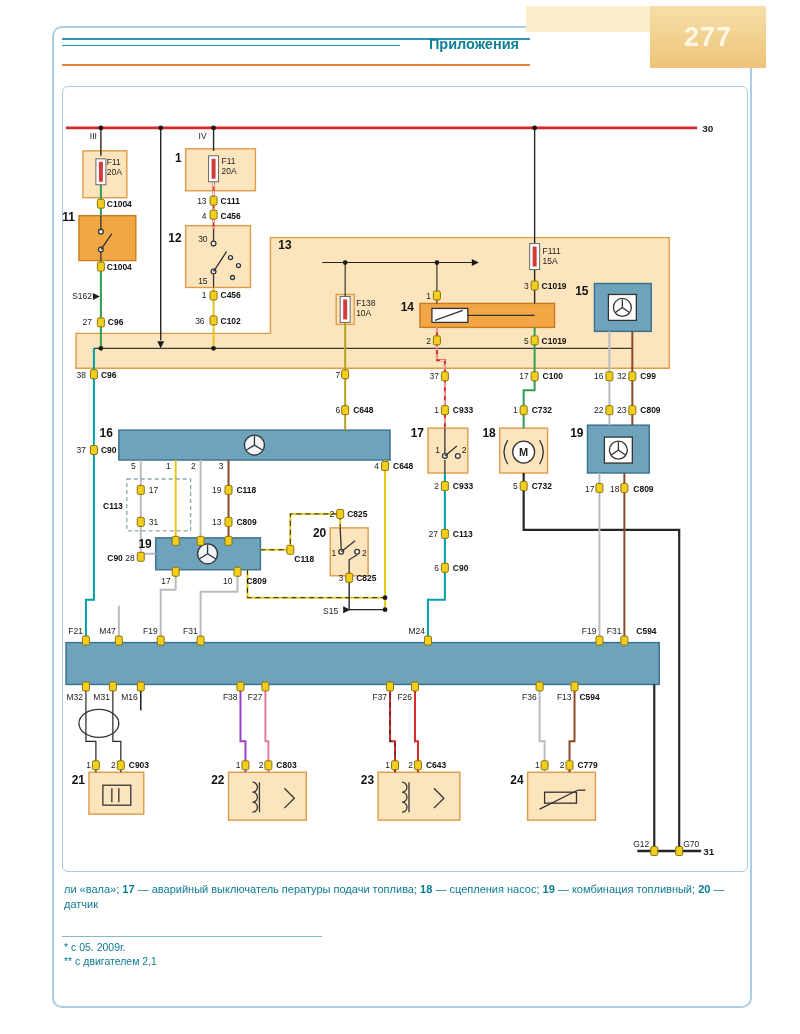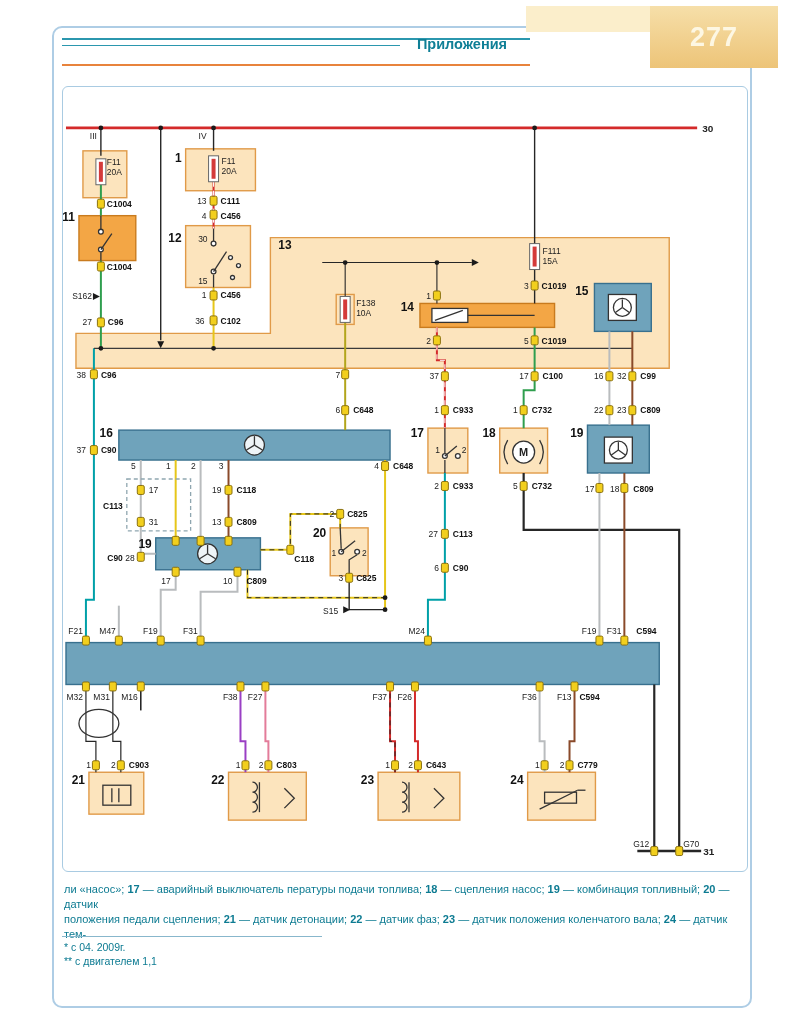--- a/index.html
+++ b/index.html
@@ -1,23 +1,23 @@
 <!DOCTYPE html>
 <html><head>
 <meta charset="utf-8">
 <style>
   * { margin:0; padding:0; box-sizing:border-box; }
   html,body { width:800px; height:1034px; background:#fdfdfa; font-family:"Liberation Sans","DejaVu Sans",sans-serif; }
   .page { position:relative; width:800px; height:1034px; background:#ffffff; overflow:hidden; }
   .frame { position:absolute; left:52px; top:26px; width:700px; height:982px; border:2px solid #aecde5; border-radius:10px; background:#ffffff; }
   .strip { position:absolute; left:526px; top:6px; width:126px; height:26px; background:#fbeecb; }
-  .pagenum { position:absolute; left:650px; top:6px; width:128px; height:62px; background:linear-gradient(180deg,#f6dfa9,#edc478); display:flex; align-items:center; justify-content:center; font-size:27px; font-weight:bold; color:#fdf7e3; letter-spacing:1px; }
+  .pagenum { position:absolute; left:650px; top:6px; width:116px; height:62px; background:linear-gradient(180deg,#f6dfa9,#edc478); display:flex; align-items:center; justify-content:center; font-size:27px; font-weight:bold; color:#fdf7e3; letter-spacing:1px; }
   .hline1 { position:absolute; left:62px; top:38px; width:468px; border-top:2.5px solid #2b97ae; }
   .hline2 { position:absolute; left:62px; top:45px; width:338px; border-top:1.5px solid #2b97ae; }
-  .title { position:absolute; left:396px; top:36px; width:132px; text-align:center; font-size:14.5px; font-weight:bold; color:#0f7f96; }
+  .title { position:absolute; left:408px; top:36px; width:132px; text-align:center; font-size:14.5px; font-weight:bold; color:#0f7f96; }
   .orule { position:absolute; left:62px; top:64px; width:468px; border-top:2px solid #e8833c; }
   .dbox { position:absolute; left:62px; top:86px; width:686px; height:786px; border:1.5px solid #a9cbe2; border-radius:6px; background:#ffffff; }
   .dbox svg { position:absolute; left:0; top:0; width:100%; height:100%; }
   svg text { font-family:"Liberation Sans","DejaVu Sans",sans-serif; }
   .lb-pin  { font-size:8.5px; fill:#222222; }
   .lb-conn { font-size:8.5px; font-weight:bold; fill:#111111; }
   .lb-num  { font-size:12px; font-weight:bold; fill:#111111; }
   .lb-circ { font-size:10px; font-weight:bold; fill:#222222; }
   .caption { position:absolute; left:64px; top:882px; width:678px; color:#0d7b92; font-size:11px; line-height:15px; }
   .caption p { margin:0; }
@@ -445,19 +445,18 @@
           <text x="578" y="769" text-anchor="start" class="lb-conn">C779</text>
           <text x="524" y="785" text-anchor="end" class="lb-num">24</text>
           <text x="650" y="848" text-anchor="end" class="lb-pin">G12</text>
           <text x="684" y="848" text-anchor="start" class="lb-pin">G70</text>
           <text x="704" y="856" text-anchor="start" class="lb-circ">31</text>
         </g>
     </svg>
   </div>
 
   <div class="caption" id="caption">
-      <p><span>ли «насос»; </span><b>17</b><span> — аварийный выключатель пературы подачи топлива; </span><b>18</b><span> — сцепления насос; </span><b>19</b><span> — комбинация топливный; </span><b>20</b><span> — датчик</span></p>
-      <p><span>положения педали сцепления; </span><b>21</b><span> — датчик детонации; </span><b>22</b><span> — датчик фаз; </span><b>23</b><span> — датчик положения коленчатого вала; </span><b>24</b><span> — датчик тем-</span></p>
+      <p><span>ли «вала»; </span><b>17</b><span> — аварийный выключатель пературы подачи топлива; </span><b>18</b><span> — сцепления насос; </span><b>19</b><span> — комбинация топливный; </span><b>20</b><span> — датчик</span></p>
     </div>
   <div class="frule"></div>
-  <p class="fn" style="top:941px">* с 04. 2009г.</p>
-  <p class="fn" style="top:955px">** с двигателем 1,1</p>
+  <p class="fn" style="top:941px">* с 05. 2009г.</p>
+  <p class="fn" style="top:955px">** с двигателем 2,1</p>
 </div>
 
 </body></html>

